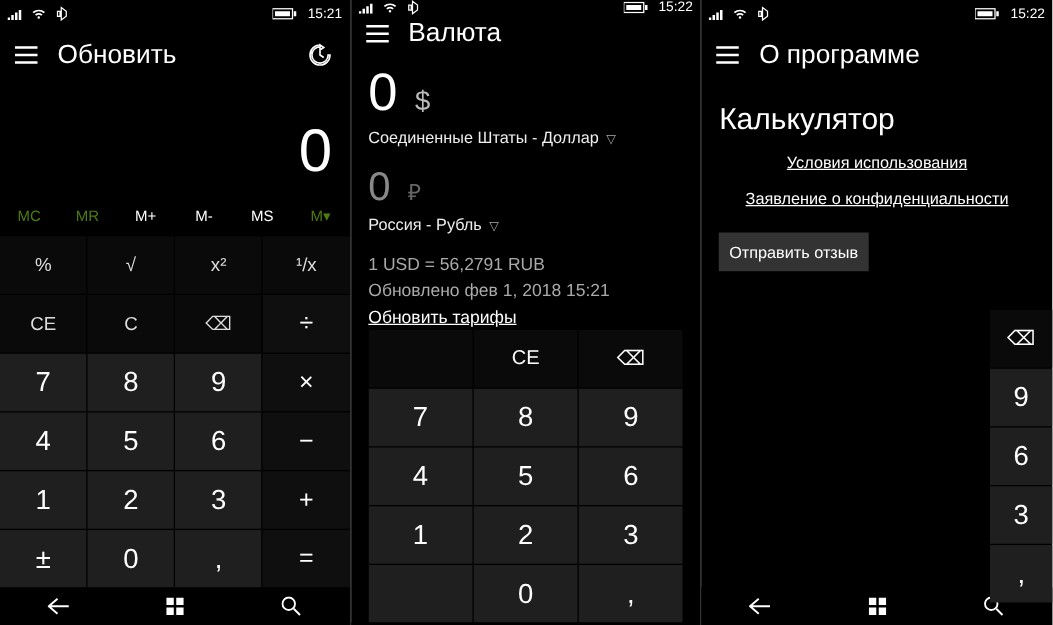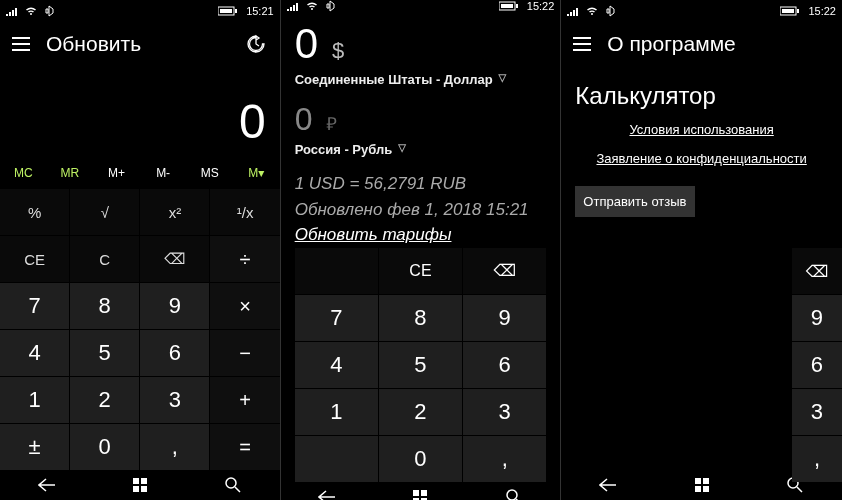--- a/index.html
+++ b/index.html
@@ -14,37 +14,37 @@
   .header { display: flex; align-items: center; height: 44px; padding: 0 6px; gap: 10px; }
   .hamburger { width: 30px; height: 30px; display: flex; flex-direction: column; justify-content: center; gap: 4px; padding: 6px; cursor: pointer; }
   .hamburger span { height: 2px; background: #fff; width: 100%; }
   .header-title { font-size: 21px; font-weight: 300; color: #fff; }
   .hist-icon { margin-left: auto; margin-right: 8px; }
 
   
   .display-area { flex: 1; display: flex; align-items: flex-end; justify-content: flex-end; padding: 0 14px 8px 0; }
   .display-num { font-size: 48px; font-weight: 300; }
   .mem-row { display: flex; height: 32px; }
-  .mem-btn { flex: 1; display: flex; align-items: center; justify-content: center; font-size: 12px; color: #bef264; }
+  .mem-btn { flex: 1; display: flex; align-items: center; justify-content: center; font-size: 12px; color: #4d7c0f; }
   .mem-btn.active { color: #fff; }
   .calc-grid { display: grid; grid-template-columns: repeat(4, 1fr); grid-auto-rows: 46px; gap: 1px; background: #000; }
   .calc-btn { background: #111; display: flex; align-items: center; justify-content: center; font-size: 18px; font-weight: 300; cursor: pointer; }
   .calc-btn.fn { background: #0a0a0a; font-size: 15px; color: #ddd; }
   .calc-btn.num { background: #1f1f1f; font-size: 22px; color: #fff; }
   .calc-btn.op { background: #0f0f0f; font-size: 20px; }
 
   
   .cur-body { flex: 1; padding: 8px 14px 0 14px; display: flex; flex-direction: column; font-weight: 300; }
   .cur-line { display: flex; align-items: baseline; gap: 14px; margin-bottom: 4px; }
   .cur-val-big { font-size: 42px; }
   .cur-val-small { font-size: 32px; color: #888; }
   .cur-sym-big { font-size: 22px; color: #bbb; }
   .cur-sym-small { font-size: 18px; color: #666; }
-  .cur-label { font-size: 13px; color: #eee; display: flex; align-items: flex-start; gap: 6px; margin-bottom: 14px; font-weight: bold; }
-  .cur-info { font-size: 17px; color: #aaa; line-height: 1.5; font-style: italic; }
+  .cur-label { font-size: 13px; color: #eee; display: flex; align-items: flex-end; gap: 6px; margin-bottom: 14px; }
+  .cur-info { font-size: 14px; color: #aaa; line-height: 1.5; }
   .cur-info .link { text-decoration: underline; color: #fff; cursor: pointer; margin-top: 37px; }
   .chev { font-size: 10px; color: #aaa; }
   .cur-grid { display: grid; grid-template-columns: repeat(3, 1fr); grid-auto-rows: 46px; gap: 1px; margin-top: auto; }
   .cur-btn { background: #111; display: flex; align-items: center; justify-content: center; font-size: 22px; cursor: pointer; }
   .cur-btn.fn { background: #0a0a0a; font-size: 16px; }
   .cur-btn.num { background: #1f1f1f; }
 
   
   .about-body { flex: 1; padding: 8px 14px; font-weight: 300; font-size: 14px; }
   .about-title { font-size: 24px; margin-bottom: 12px; margin-top: 8px; }
@@ -190,20 +190,28 @@
         <span class="status-icon">
             <svg width="20" height="10">
               <rect x="0" y="1" width="16" height="8" fill="none" stroke="#fff"></rect>
               <rect x="2" y="3" width="12" height="4" fill="#fff"></rect>
               <rect x="17" y="3" width="2" height="4" fill="#fff"></rect>
             </svg>
           </span>
         <span>15:22</span>
       </div>
     </div>
+    <div class="header">
+      <div class="hamburger">
+          <span></span>
+          <span></span>
+          <span></span>
+        </div>
+      <div class="header-title">Валюта</div>
+    </div>
     <div class="cur-body">
       <div class="cur-line">
         <span class="cur-val-big">0</span>
         <span class="cur-sym-big">$</span>
       </div>
       <div class="cur-label">
         <span>Соединенные Штаты - Доллар</span>
         <span class="chev">▽</span>
       </div>
       <div class="cur-line">

